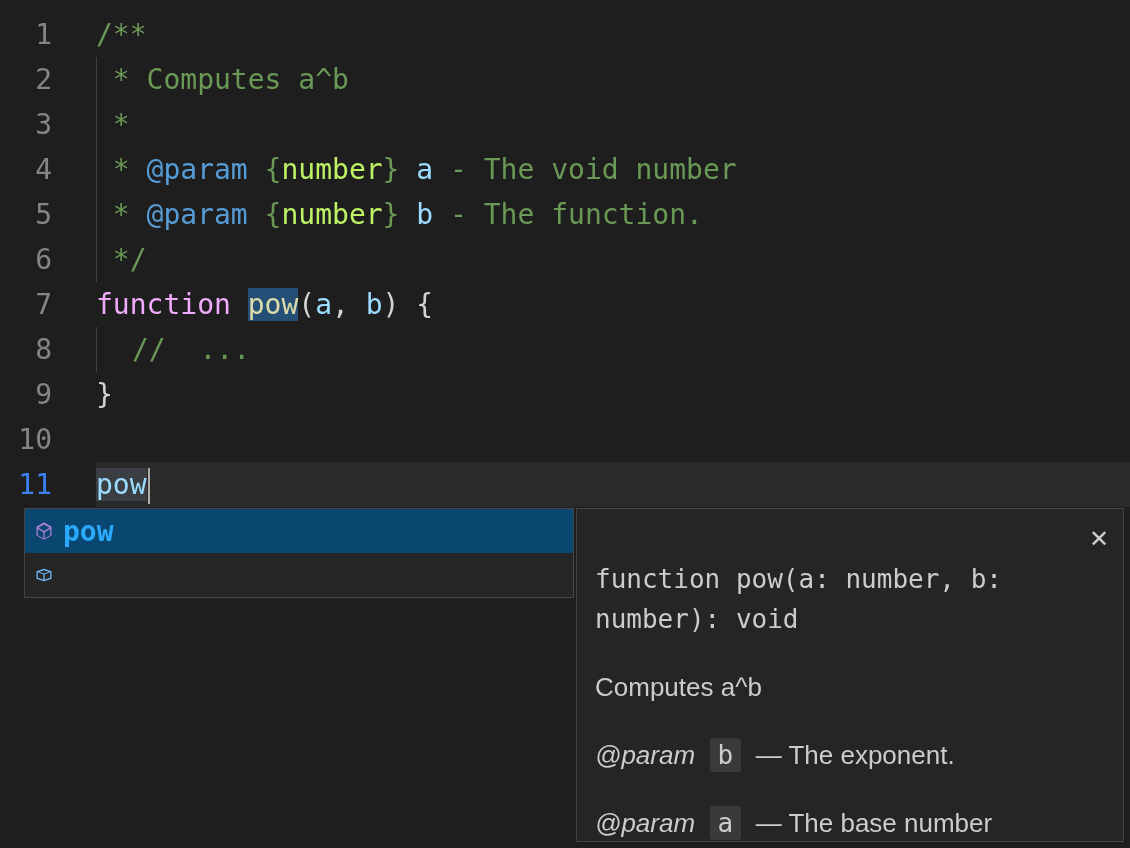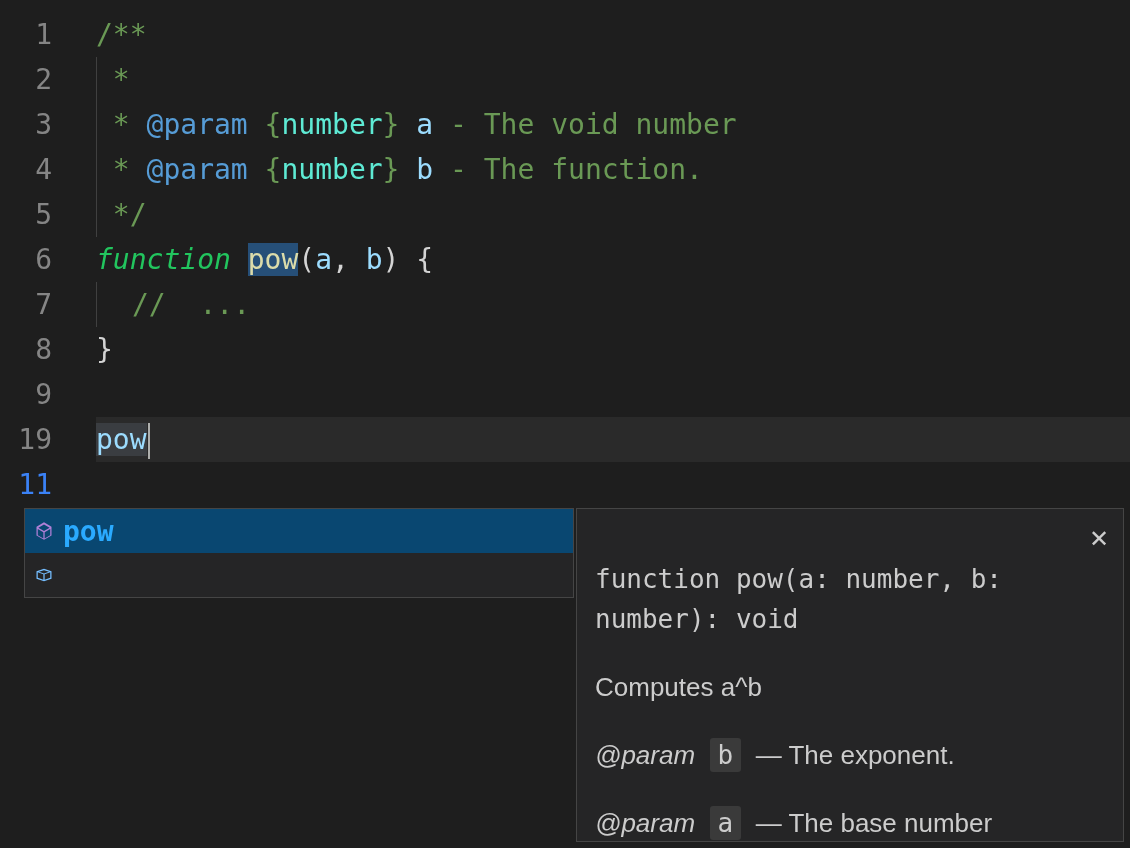--- a/index.html
+++ b/index.html
@@ -48,23 +48,23 @@
   
   .guide {
     position: absolute;
     left: 0; top: 0; bottom: 0;
     width: 1px;
     background: #404040;
   }
   
   .c-comment { color: #6a9955; }
   .c-tag     { color: #569cd6; }
-  .c-type    { color: #5eead4; }
+  .c-type    { color: #bef264; }
   .c-var     { color: #9cdcfe; }
-  .c-keyword { color: #22c55e; font-style: italic; }
+  .c-keyword { color: #f0abfc; }
   .c-func    { color: #dcdcaa; }
   .c-punct   { color: #d4d4d4; }
   .hl-symbol { background: #264f78; }
   .sel-box   { background: #3a3d41; }
   .cursor {
     display: inline-block;
     width: 2px; height: 36px;
     background: #aeafad;
     vertical-align: middle;
     margin-left: 1px;
@@ -140,26 +140,27 @@
   <div class="gutter">
     <div class="ln">1</div>
     <div class="ln">2</div>
     <div class="ln">3</div>
     <div class="ln">4</div>
     <div class="ln">5</div>
     <div class="ln">6</div>
     <div class="ln">7</div>
     <div class="ln">8</div>
     <div class="ln">9</div>
-    <div class="ln">19</div>
+    <div class="ln">10</div>
     <div class="ln active">11</div>
   </div>
 
   <div class="code">
     <div class="row"><span class="c-comment">/**</span></div>
+    <div class="row"><span class="guide"></span><span class="c-comment"> * </span><span class="c-comment">Computes a^b</span></div>
     <div class="row"><span class="guide"></span><span class="c-comment"> *</span></div>
     <div class="row"><span class="guide"></span><span class="c-comment"> * </span><span class="c-tag">@param</span><span class="c-comment"> {</span><span class="c-type">number</span><span class="c-comment">} </span><span class="c-var">a</span><span class="c-comment"> - The void number</span></div>
     <div class="row"><span class="guide"></span><span class="c-comment"> * </span><span class="c-tag">@param</span><span class="c-comment"> {</span><span class="c-type">number</span><span class="c-comment">} </span><span class="c-var">b</span><span class="c-comment"> - The function.</span></div>
     <div class="row"><span class="guide"></span><span class="c-comment"> */</span></div>
     <div class="row"><span class="c-keyword">function</span><span> </span><span class="c-func hl-symbol">pow</span><span class="c-punct">(</span><span class="c-var">a</span><span class="c-punct">, </span><span class="c-var">b</span><span class="c-punct">)</span><span class="c-punct"> {</span></div>
     <div class="row"><span class="guide"></span><span style="display:inline-block;width:36px"></span><span class="c-comment">//  ...</span></div>
     <div class="row"><span class="c-punct">}</span></div>
     <div class="row"></div>
     <div class="row current"><span class="c-var sel-box">pow</span><span class="cursor"></span></div>
   </div>

